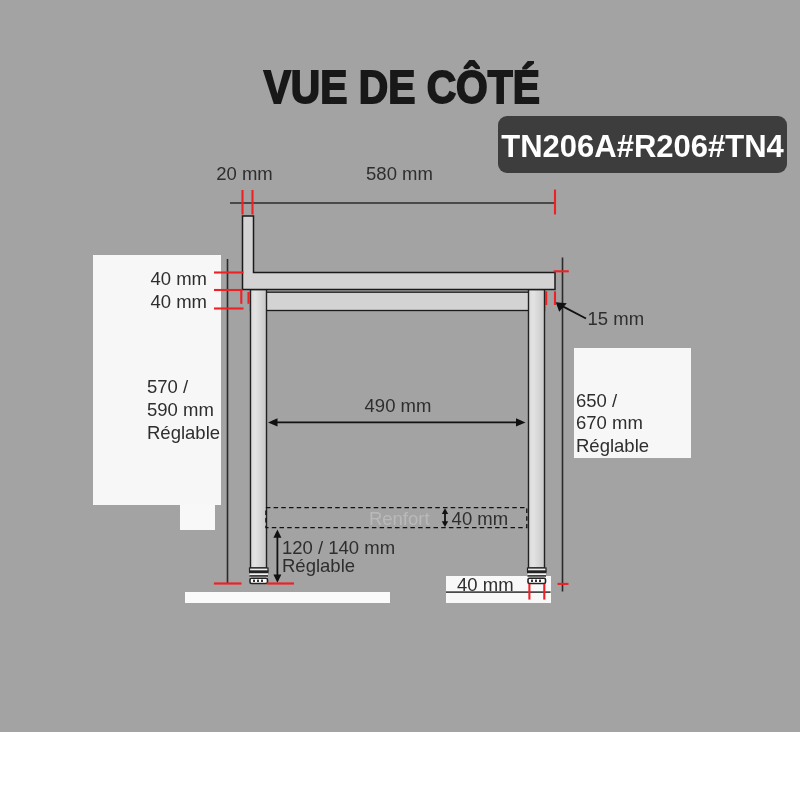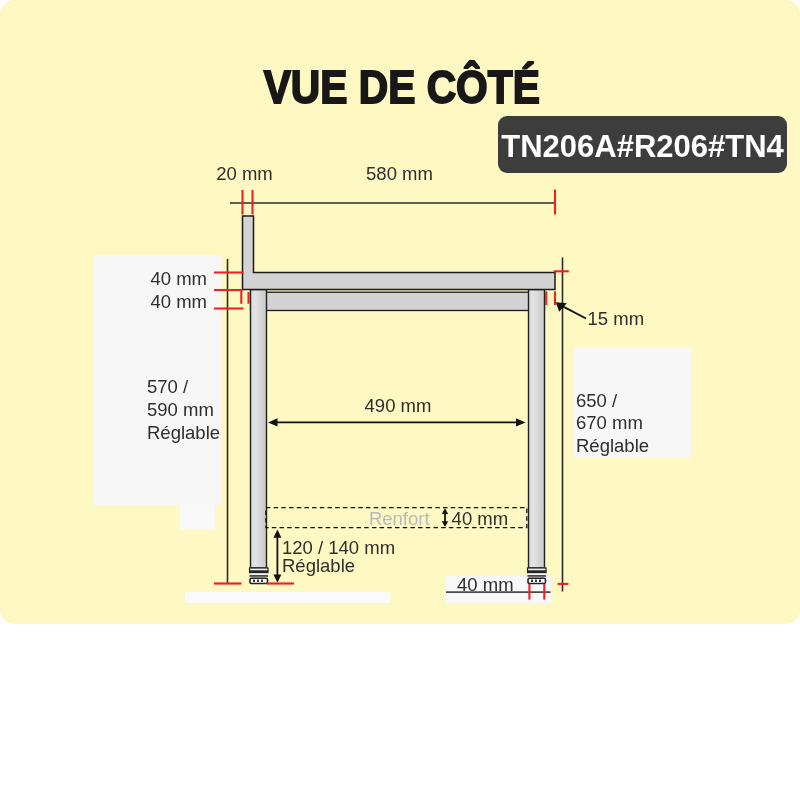--- a/index.html
+++ b/index.html
@@ -1,17 +1,17 @@
 <!DOCTYPE html>
 <html><head>
 <meta charset="utf-8">
 <style>
   html,body{margin:0;padding:0;background:#ffffff;}
-  #page{position:relative;width:800px;height:624px;background:#fef9c3;overflow:hidden;transform:translateZ(0);
-        font-family:"Liberation Sans",sans-serif;border-radius:14px;}
+  #page{position:relative;width:800px;height:732px;background:#a3a3a3;overflow:hidden;transform:translateZ(0);
+        font-family:"Liberation Sans",sans-serif;}
   svg{position:absolute;left:0;top:0;transform:translateZ(0);}
   text{font-family:"Liberation Sans",sans-serif;}
 </style>
 </head>
 <body>
 <div id="page">
   <svg width="800" height="800" viewBox="0 0 800 800">
     <defs>
       <linearGradient id="leg" x1="0" y1="0" x2="1" y2="0">
         <stop offset="0" stop-color="#dadada"></stop>

